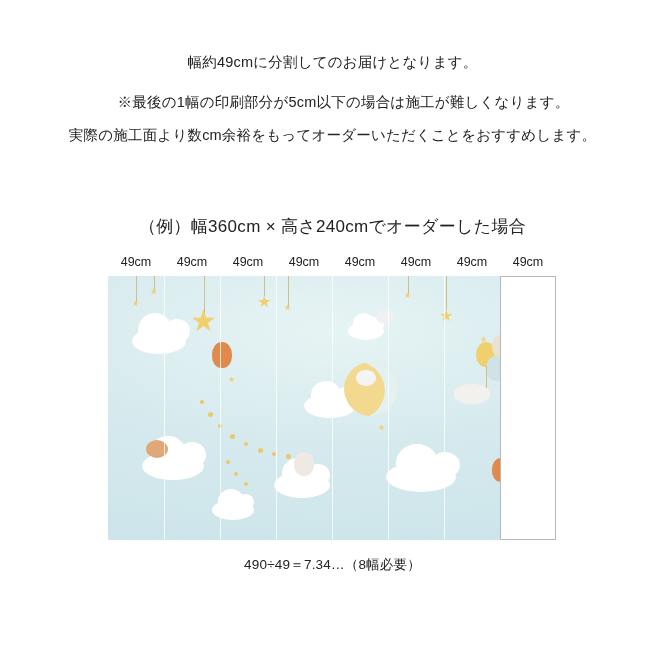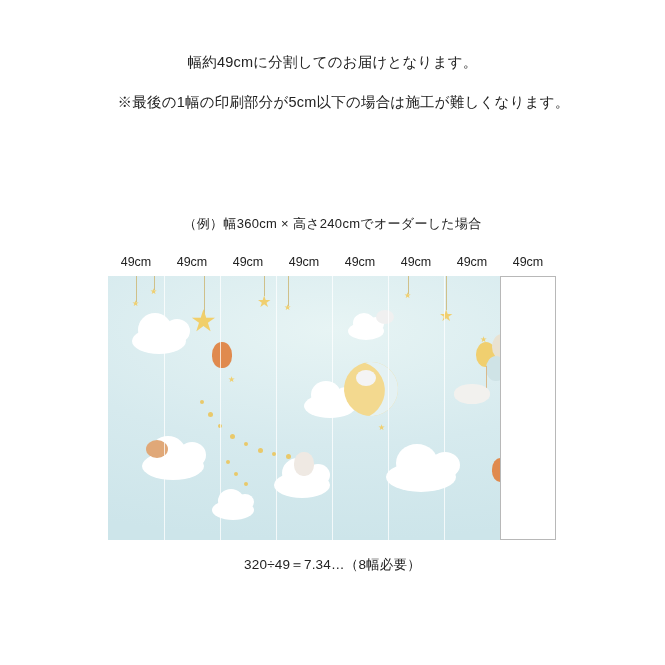--- a/index.html
+++ b/index.html
@@ -40,21 +40,21 @@
     margin-top: 18px;
     margin-left: 22px;
   }
 
   .example-title {
     position: absolute;
     top: 215px;
     left: 0;
     width: 665px;
     text-align: center;
-    font-size: 13px;
+    font-size: 17px;
     letter-spacing: 0.3px;
     color: #222;
   }
 
   
   .ruler {
     position: absolute;
     top: 255px;
     left: 108px;
     width: 448px;
@@ -226,20 +226,21 @@
   }
 </style>
 </head>
 <body>
 
 <div class="page">
 
   <div class="intro">
     <p>幅約49cmに分割してのお届けとなります。</p>
     <p class="gap">※最後の1幅の印刷部分が5cm以下の場合は施工が難しくなります。</p>
+    <p>実際の施工面より数cm余裕をもってオーダーいただくことをおすすめします。</p>
   </div>
 
   <div class="example-title">（例）幅360cm × 高さ240cmでオーダーした場合</div>
 
   <div class="ruler">
     <div class="tick">49cm</div>
     <div class="tick">49cm</div>
     <div class="tick">49cm</div>
     <div class="tick">49cm</div>
     <div class="tick">49cm</div>
@@ -312,16 +313,16 @@
     <div class="split" style="left:224px;"></div>
     <div class="split" style="left:280px;"></div>
     <div class="split" style="left:336px;"></div>
     <div class="split" style="left:392px;"></div>
 
     <div class="last-panel"></div>
     <div class="last-border"></div>
   </div>
 
   <div class="calc">
-    <p>320÷49＝7.34…（8幅必要）</p>
+    <p>490÷49＝7.34…（8幅必要）</p>
   </div>
 
 </div>
 
 </body></html>

